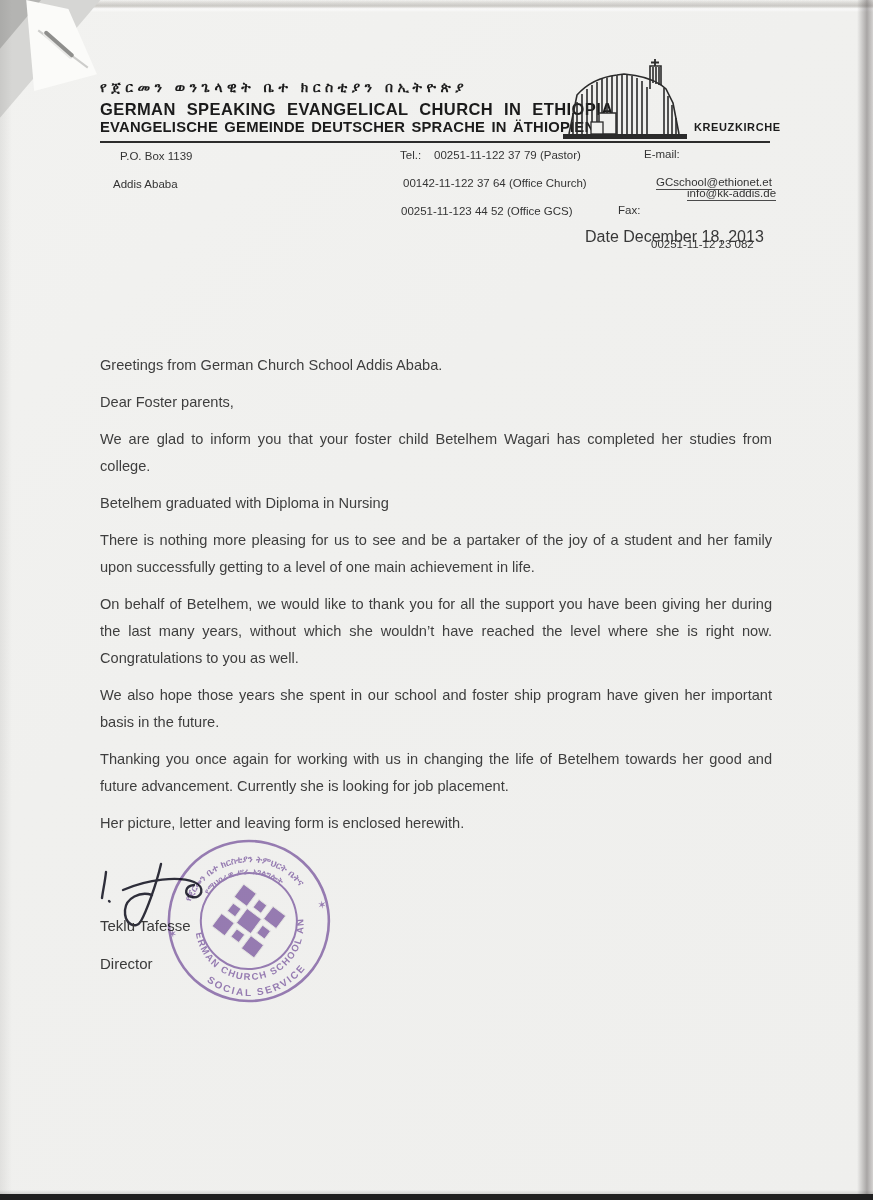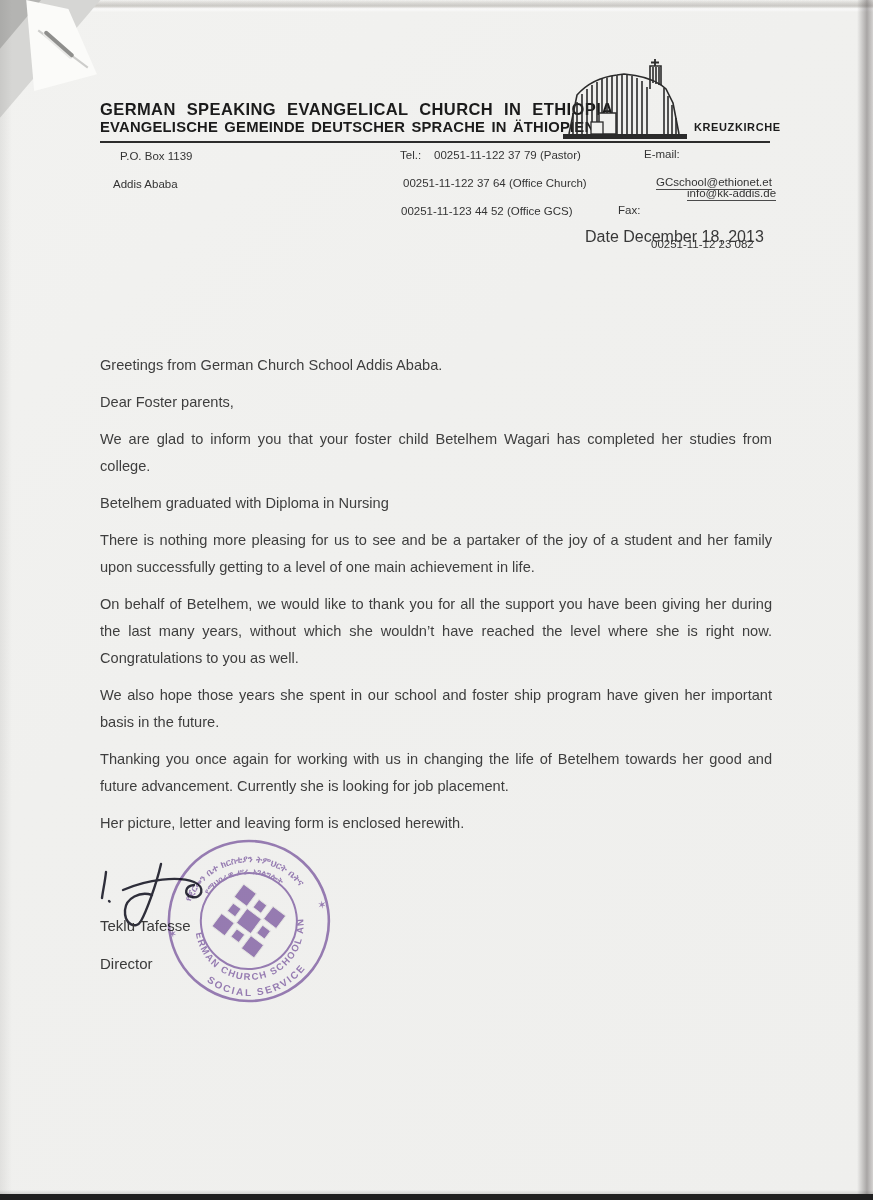--- a/index.html
+++ b/index.html
@@ -86,20 +86,21 @@
   .stamp {
     position:absolute; left:161px; top:831px; width:176px; height:182px;
     transform:rotate(-8deg); mix-blend-mode:multiply; opacity:0.82;
   }
 </style>
 </head>
 <body>
 
 <div class="page">
 
+  <div class="amharic-title">የጀርመን ወንጌላዊት ቤተ ክርስቲያን በኢትዮጵያ</div>
   <div class="title-en">GERMAN SPEAKING EVANGELICAL CHURCH IN ETHIOPIA</div>
   <div class="title-de">EVANGELISCHE GEMEINDE DEUTSCHER SPRACHE IN ÄTHIOPIEN</div>
 
   <div class="logo">
     <svg width="126" height="84" viewBox="0 0 126 84">
       <g stroke="#2b2b2b" fill="none" stroke-width="1.6">
         <path d="M7,76 L15,37 Q30,20 55,17 L62,16 Q86,18 99,27 L104,31 L111,45 L117,76"></path>
         <path d="M88,31 L88,8 L99,8 L99,27"></path>
         <path d="M93,8 L93,1 M89,4.5 L97,4.5" stroke-width="1.8"></path>
         <line x1="91" y1="9" x2="91" y2="25"></line>
@@ -133,21 +134,21 @@
   </div>
   <div class="logo-label">KREUZKIRCHE</div>
   <div class="header-rule"></div>
 
   <div class="contact">
     <span style="left:120px; top:150px;">P.O. Box 1139</span>
     <span style="left:113px; top:178px;">Addis Ababa</span>
 
     <span style="left:400px; top:149px;">Tel.:</span>
     <span style="left:434px; top:149px;">00251-11-122 37 79 (Pastor)</span>
-    <span style="left:403px; top:177px;">00251-11-122 37 64 (Office Church)</span>
+    <span style="left:403px; top:177px;">00142-11-122 37 64 (Office Church)</span>
     <span style="left:401px; top:205px;">00251-11-123 44 52 (Office GCS)</span>
 
     <span style="left:644px; top:148px;">E-mail:</span>
     <span style="left:687px; top:148px;margin-top:39px;" class="u">info@kk-addis.de</span>
     <span style="left:656px; top:176px;" class="u">GCschool@ethionet.et</span>
     <span style="left:618px; top:204px;">Fax:</span>
     <span style="left:651px; top:204px;margin-top:34px;">00251-11-12 23 082</span>
   </div>
 
   <div class="date-line">Date December 18, 2013</div>

